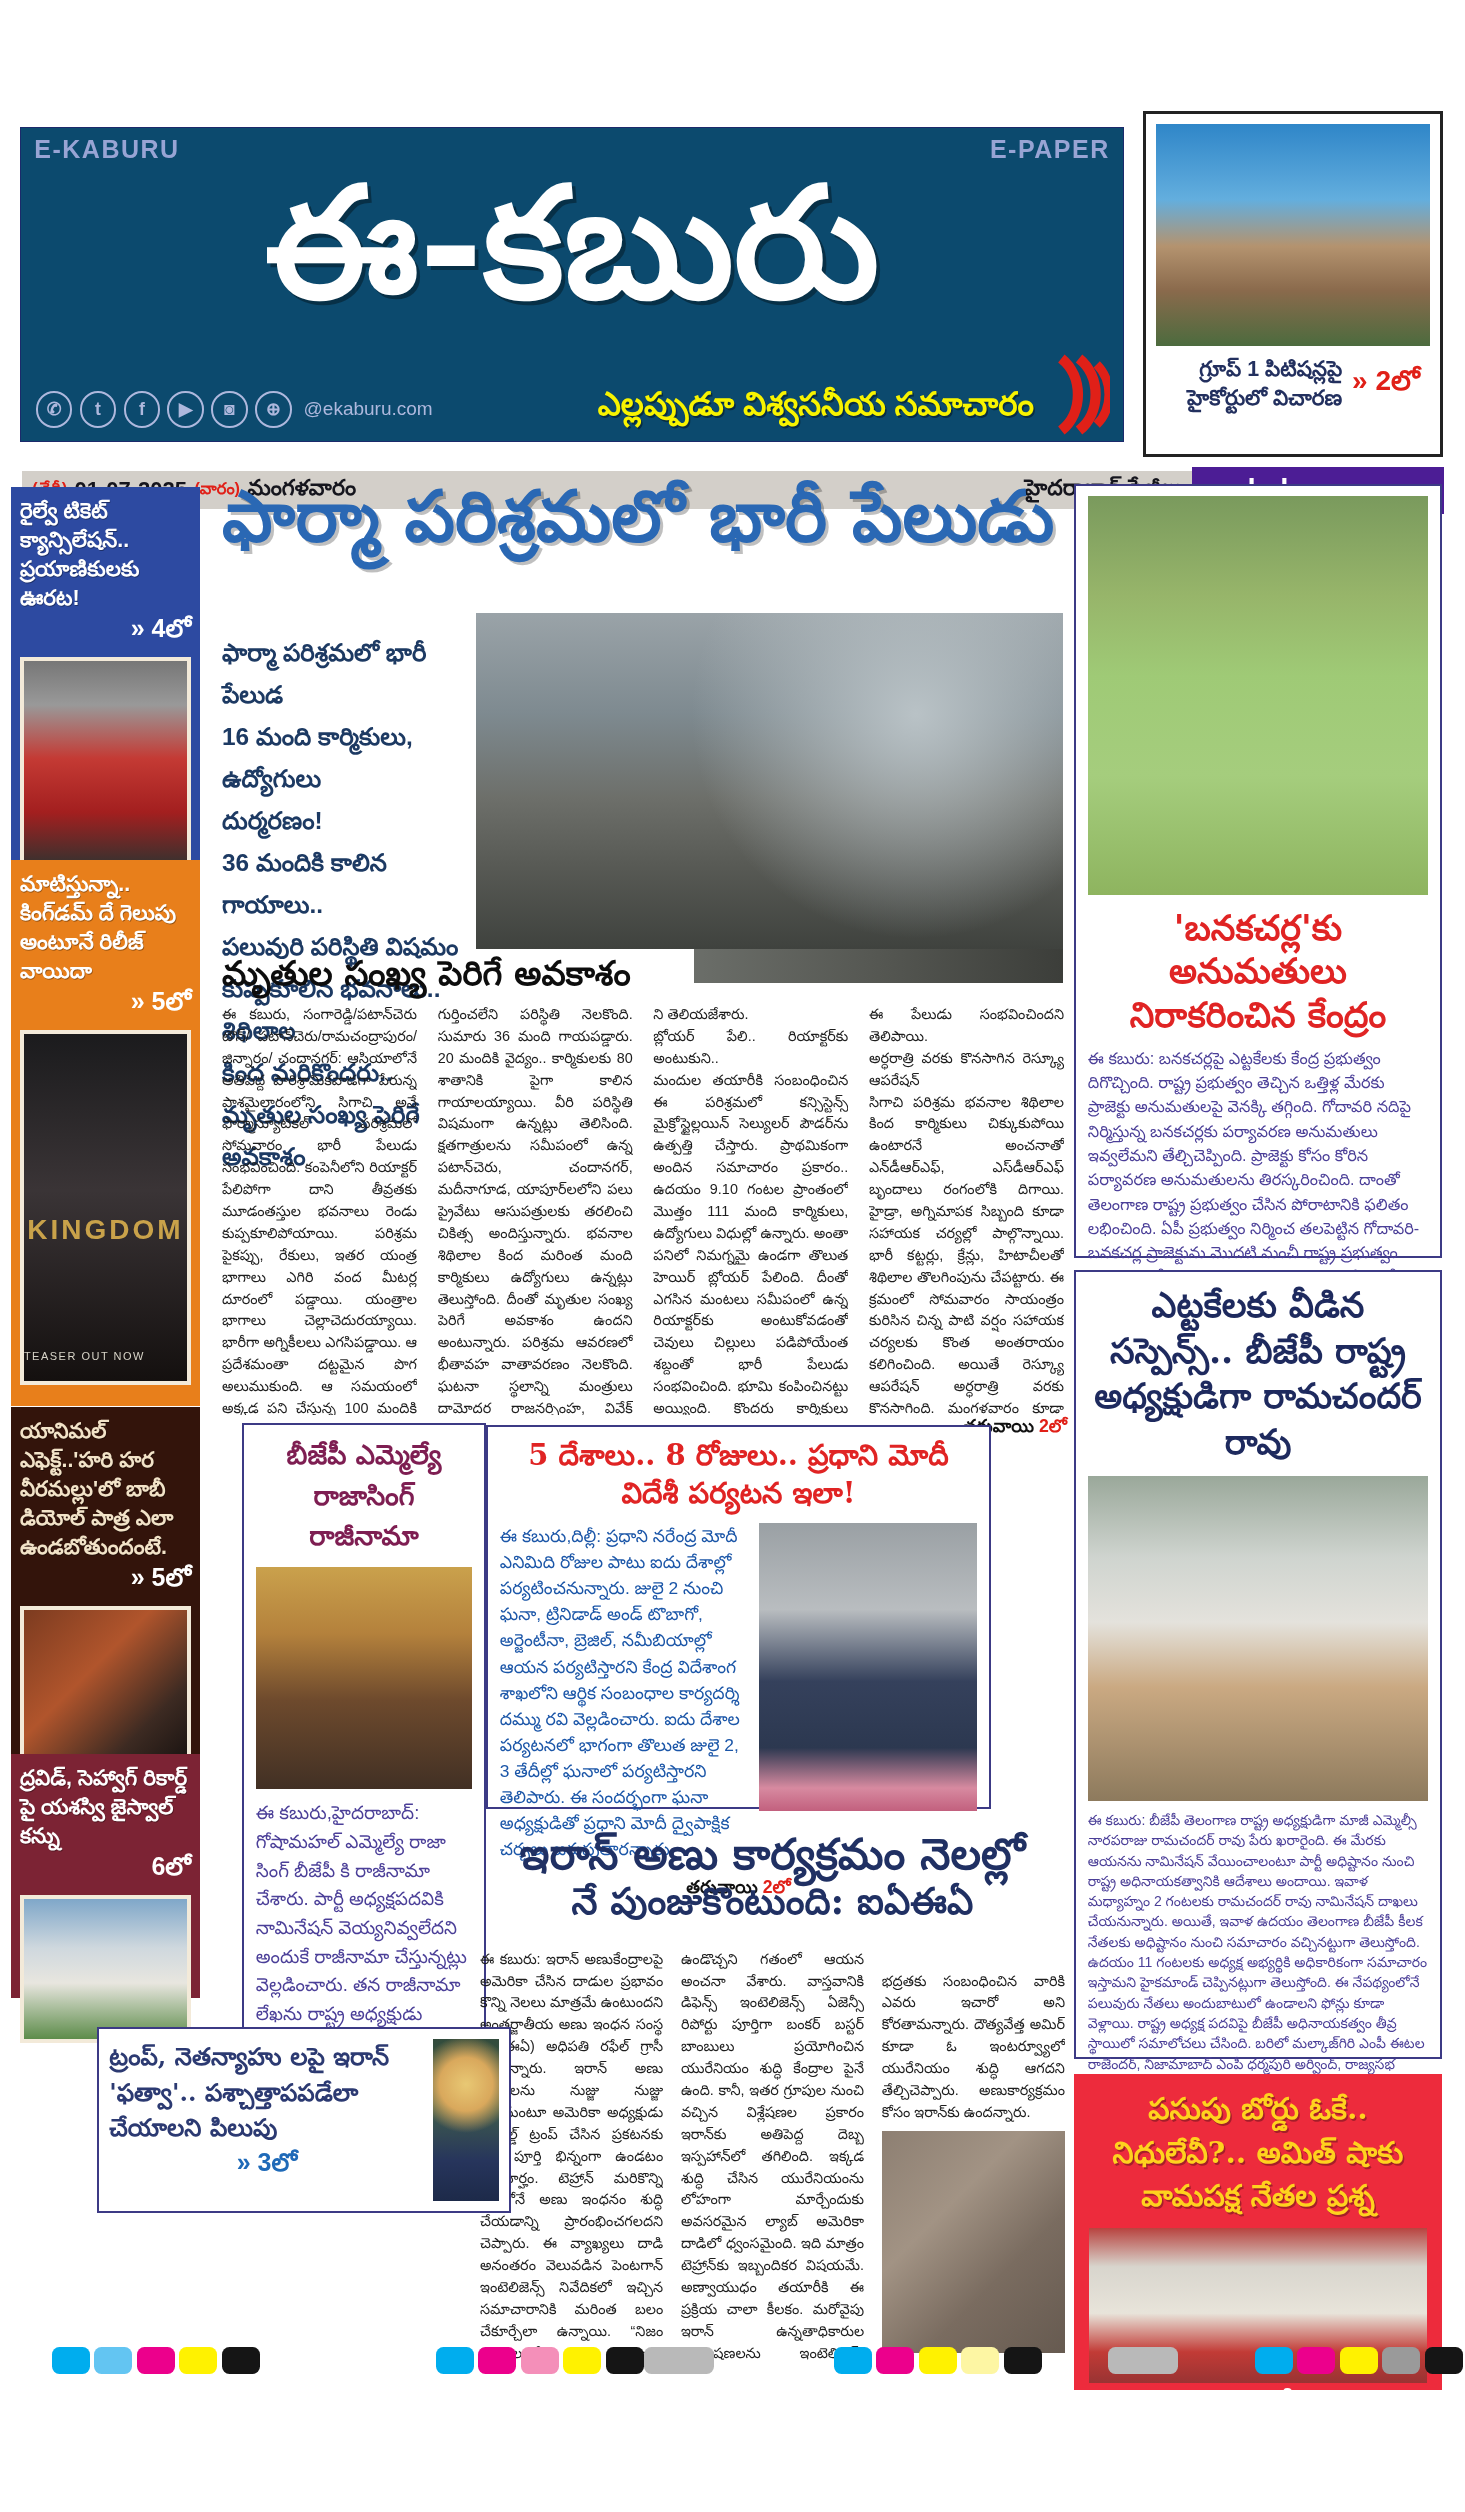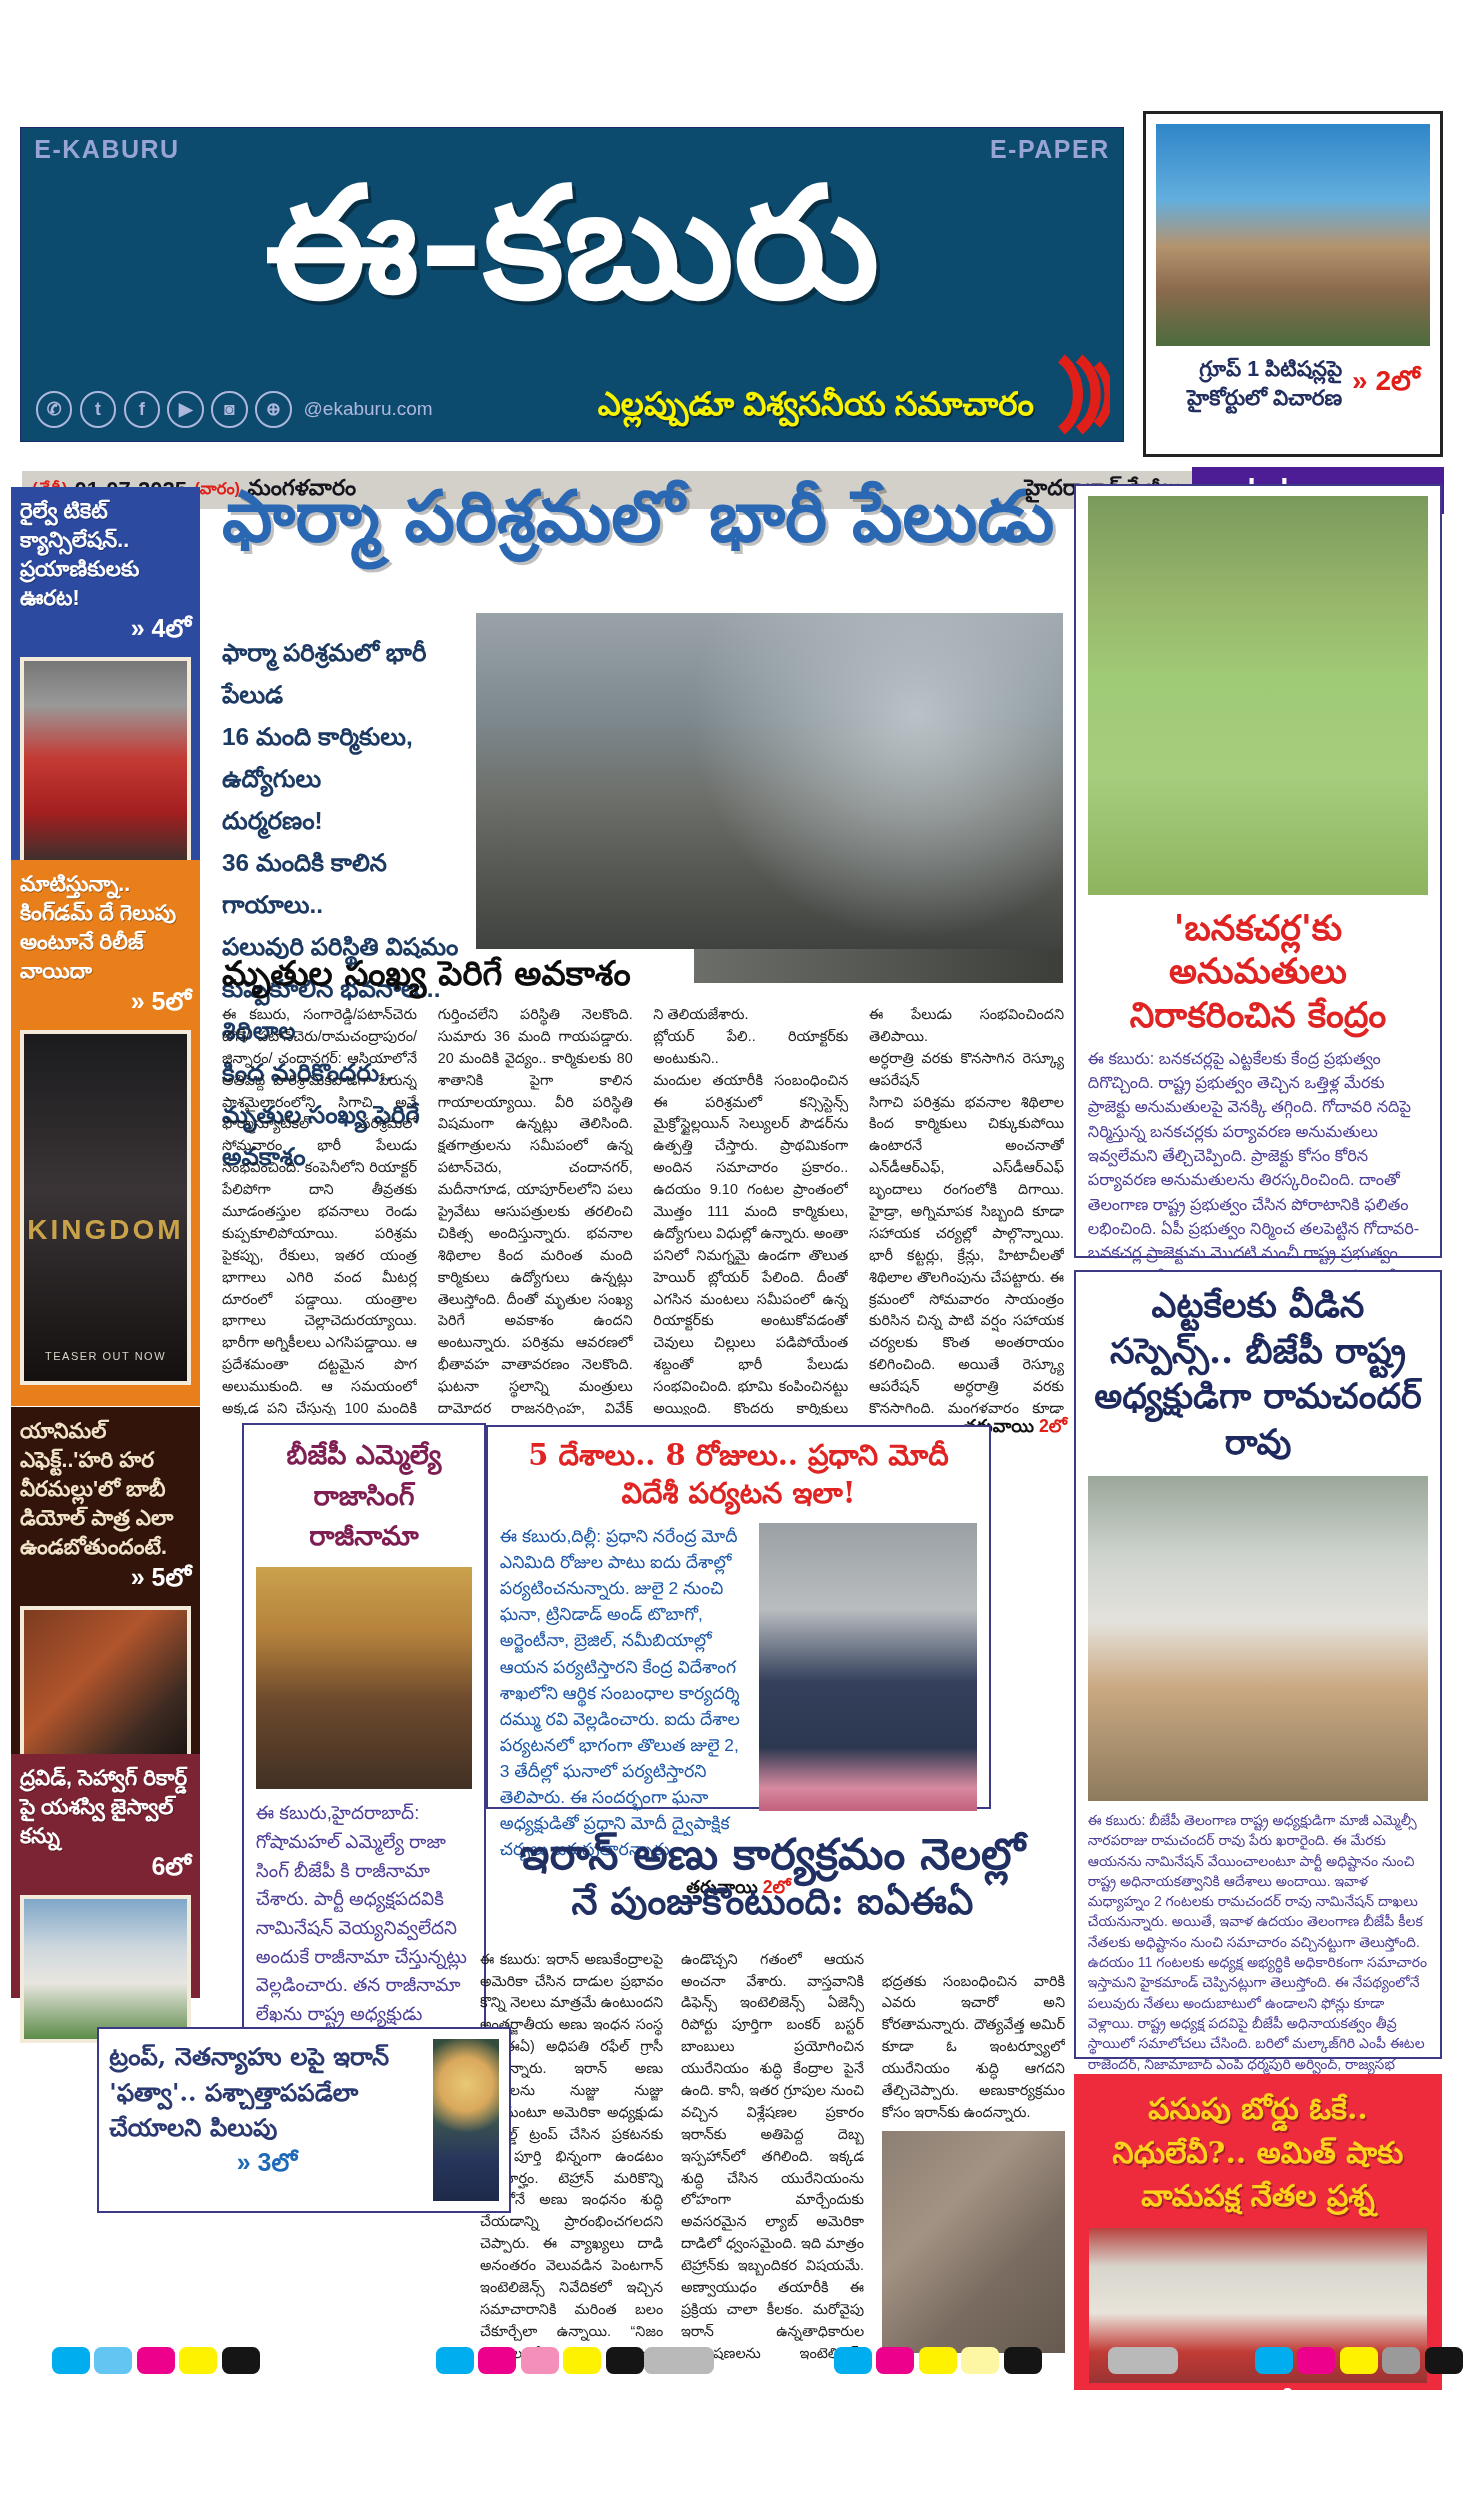--- a/index.html
+++ b/index.html
@@ -43,21 +43,21 @@
   .rail-title{color:#fff;font-size:21.4px;font-weight:bold;line-height:1.35;text-shadow:0.7px 0.7px 0 rgba(0,0,0,.35);}
   .rail-ref{color:#fff;font-size:25px;font-weight:bold;text-align:right;margin-top:1.5px;}
   .rail-img{border:4.4px solid #f3ead9;margin-top:7.4px;}
   .r-blue{left:11px;top:487px;width:189px;height:373px;background:#2d4aa1;}
   .r-orange{left:11px;top:860px;width:189px;height:546px;background:#e87f1b;}
   .r-dark{left:11px;top:1407px;width:189px;height:347px;background:#33140b;}
   .r-maroon{left:11px;top:1754px;width:189px;height:244px;background:#7c2334;}
   .train{height:244px;background:linear-gradient(180deg,#777 0%,#999 18%,#c43a34 40%,#a31f1f 62%,#2e3330 85%,#4a4a4a 100%);}
   .kposter{height:347px;background:linear-gradient(180deg,#1b1b1d 0%,#3a3436 45%,#14100f 100%);position:relative;}
   .kp-title{position:absolute;top:52%;width:100%;text-align:center;color:#c9a24a;font-size:28px;font-weight:bold;letter-spacing:3px;}
-  .kp-sub{position:absolute;bottom:19px;width:100%;text-align:center;color:#d8d4c8;font-size:11px;letter-spacing:1.5px;}
+  .kp-sub{position:absolute;bottom:19px;width:100%;text-align:left;color:#d8d4c8;font-size:11px;letter-spacing:1.5px;}
   .hposter{height:155px;background:linear-gradient(135deg,#7c3b20 0%,#b1552c 40%,#3c2a22 75%,#181210 100%);}
   .cposter{height:140px;background:linear-gradient(180deg,#7fa7c9 0%,#cfd8de 35%,#e8e6df 60%,#5d8c4a 100%);}
 
   
   .lead-hl{left:222px;top:479px;width:842px;color:#2a68b4;font-size:71px;font-weight:bold;
            font-family:"DejaVu Serif",serif;text-shadow:3px 3px 0 rgba(0,0,0,.25);line-height:1.05;}
   .deck{left:222px;top:632px;width:247px;color:#1d3a63;font-size:24.4px;line-height:1.72;font-weight:bold;white-space:pre-line;}
   .lead-photo{left:476px;top:613px;width:587px;height:336px;background:
       radial-gradient(circle at 75% 30%, #b9c2c6 0%, transparent 45%),
       linear-gradient(180deg,#9aa3a8 0%,#7e8a90 30%,#6d6f6a 55%,#585a55 75%,#3f423e 100%);}

